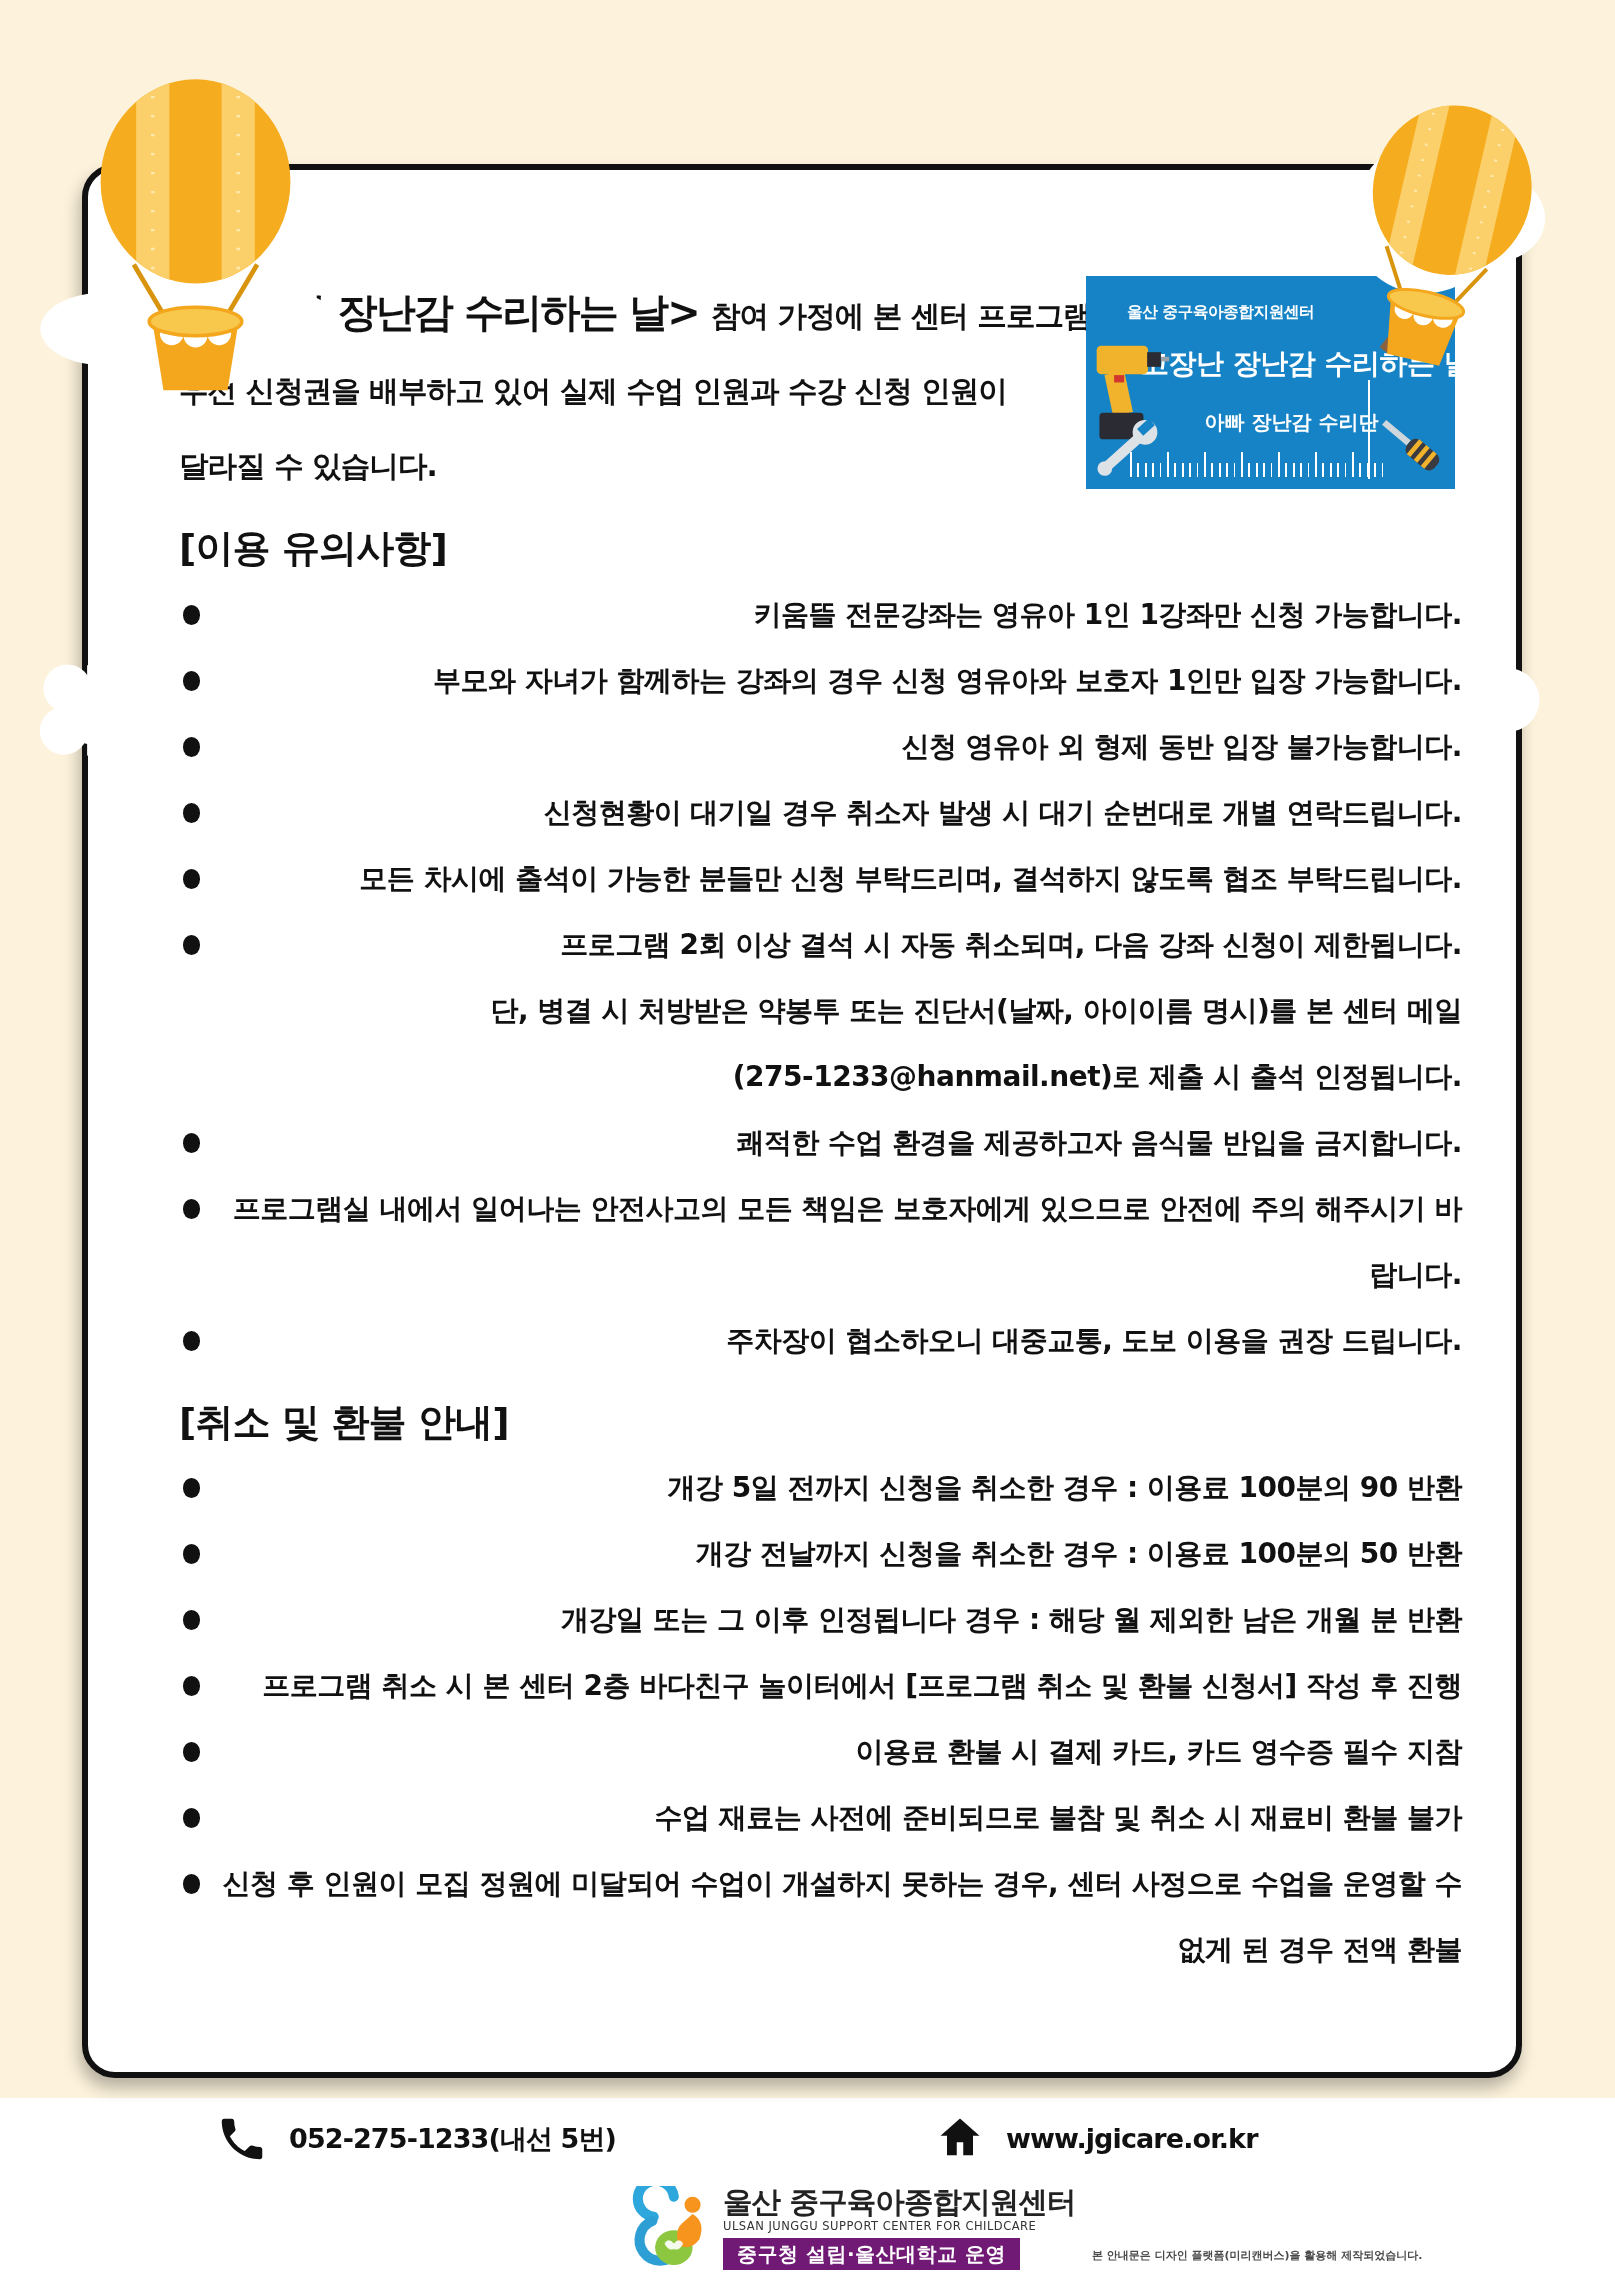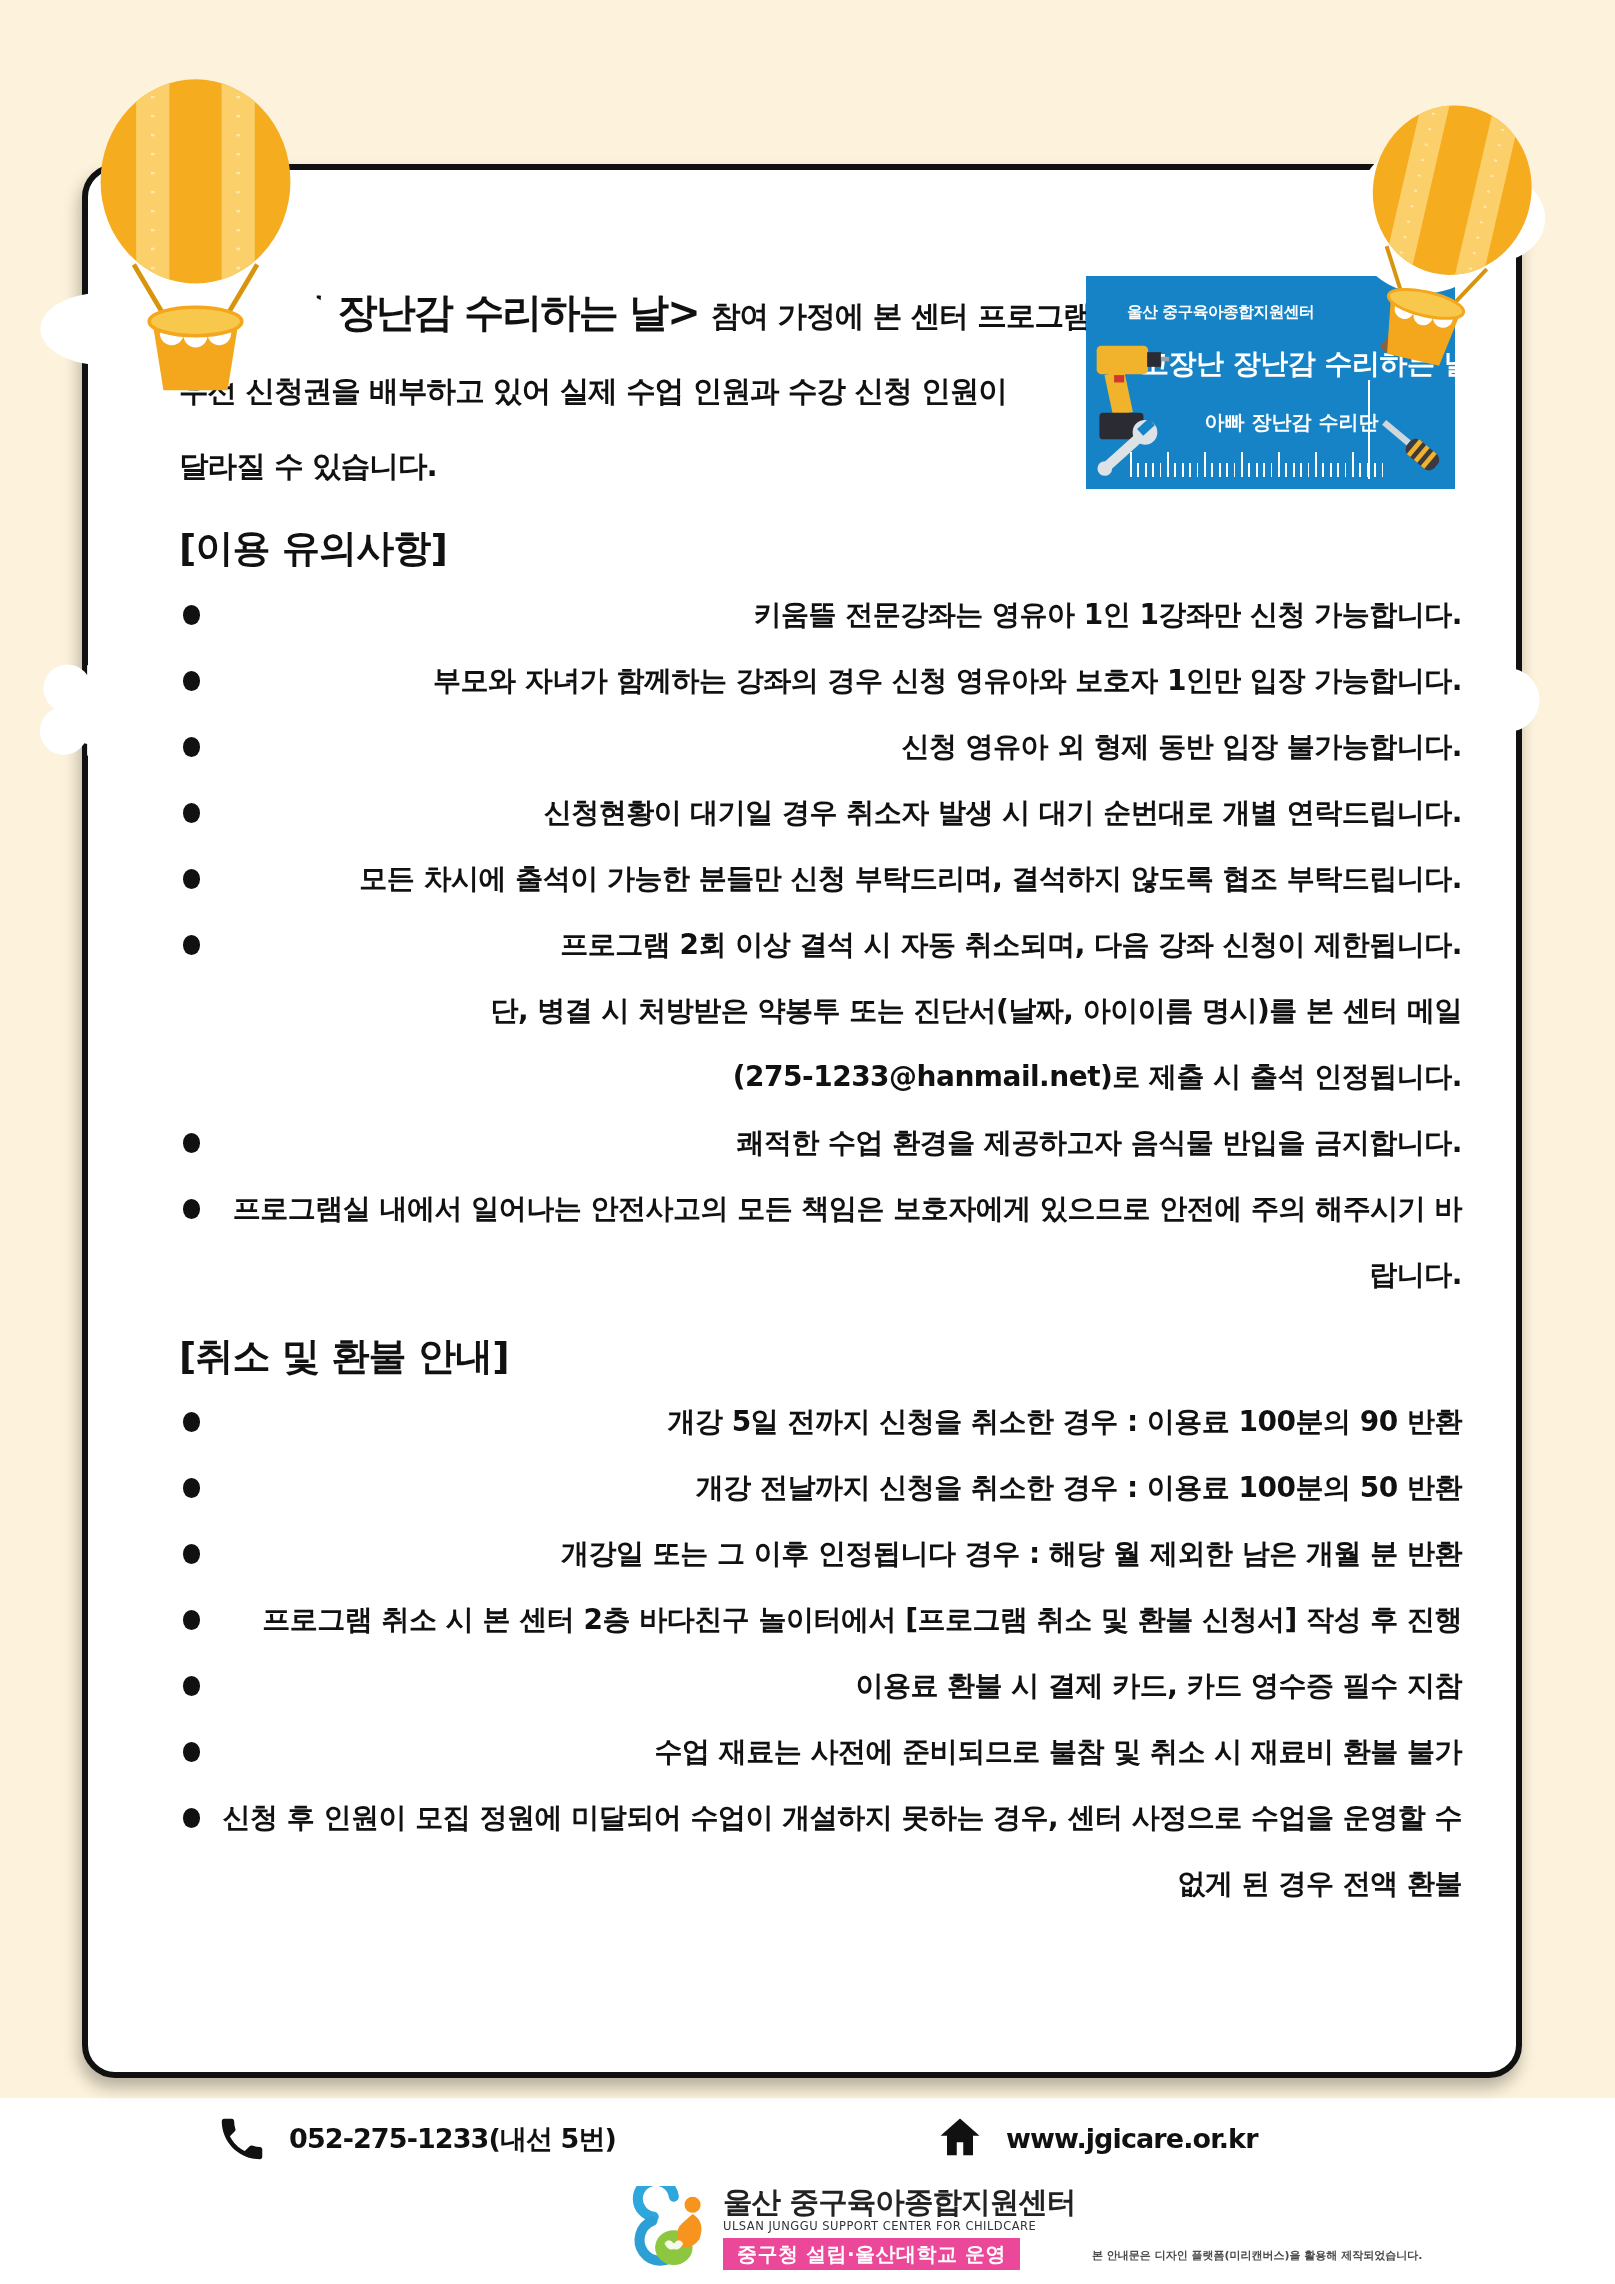--- a/index.html
+++ b/index.html
@@ -45,21 +45,21 @@
   .cloud{position:absolute;z-index:6;}
   .edge-cloud{position:absolute;z-index:5;}
   
   .phone-row{position:absolute;left:215px;top:2112px;z-index:3;display:flex;align-items:center;}
   .web-row{position:absolute;left:934px;top:2112px;z-index:3;display:flex;align-items:center;text-align:right;}
   .contact-text{font-size:27px;font-weight:800;letter-spacing:-0.9px;margin-left:20px;white-space:nowrap;}
   .logo-block{position:absolute;left:632px;top:2186px;z-index:3;display:flex;}
   .logo-texts{margin-left:10px;}
   .logo-kr{font-size:29.5px;font-weight:800;letter-spacing:-0.9px;color:#222;line-height:33px;}
   .logo-en{font-size:11.5px;letter-spacing:0.5px;color:#333;line-height:15.7px;}
-  .logo-badge{display:inline-block;margin-top:3.7px;background:#ec4899;color:#fff;font-size:20px;font-weight:800;
+  .logo-badge{display:inline-block;margin-top:3.7px;background:#701a75;color:#fff;font-size:20px;font-weight:800;
     letter-spacing:0.5px;padding:3.7px 14px;line-height:24px;white-space:nowrap;}
   .disclaimer{position:absolute;left:1092px;top:2248px;font-size:11px;font-weight:600;color:#4a4a4a;z-index:3;white-space:nowrap;}
   .hidden-defs{position:absolute;width:0;height:0;overflow:hidden;}
 </style>
 </head>
 <body>
 
 <svg class="hidden-defs" aria-hidden="true">
   <defs>
     <clipPath id="bclip">
@@ -129,20 +129,21 @@
     <li><span class="dot"></span><span>키움뜰 전문강좌는 영유아 1인 1강좌만 신청 가능합니다.</span></li>
     <li><span class="dot"></span><span>부모와 자녀가 함께하는 강좌의 경우 신청 영유아와 보호자 1인만 입장 가능합니다.</span></li>
     <li><span class="dot"></span><span>신청 영유아 외 형제 동반 입장 불가능합니다.</span></li>
     <li><span class="dot"></span><span>신청현황이 대기일 경우 취소자 발생 시 대기 순번대로 개별 연락드립니다.</span></li>
     <li><span class="dot"></span><span>모든 차시에 출석이 가능한 분들만 신청 부탁드리며, 결석하지 않도록 협조 부탁드립니다.</span></li>
     <li><span class="dot"></span><span>프로그램 2회 이상 결석 시 자동 취소되며, 다음 강좌 신청이 제한됩니다.</span></li>
     <li class="cont"><span>단, 병결 시 처방받은 약봉투 또는 진단서(날짜, 아이이름 명시)를 본 센터 메일</span></li>
     <li class="cont"><span>(275-1233@hanmail.net)로 제출 시 출석 인정됩니다.</span></li>
     <li><span class="dot"></span><span>쾌적한 수업 환경을 제공하고자 음식물 반입을 금지합니다.</span></li>
     <li><span class="dot"></span><span>프로그램실 내에서 일어나는 안전사고의 모든 책임은 보호자에게 있으므로 안전에 주의 해주시기 바랍니다.</span></li>
+    <li><span class="dot"></span><span>주차장이 협소하오니 대중교통, 도보 이용을 권장 드립니다.</span></li>
   </ul>
 
   <div class="section-header second">[취소 및 환불 안내]</div>
   <ul class="bullets">
     <li><span class="dot"></span><span>개강 5일 전까지 신청을 취소한 경우 : 이용료 100분의 90 반환</span></li>
     <li><span class="dot"></span><span>개강 전날까지 신청을 취소한 경우 : 이용료 100분의 50 반환</span></li>
     <li><span class="dot"></span><span>개강일 또는 그 이후 인정됩니다 경우 : 해당 월 제외한 남은 개월 분 반환</span></li>
     <li><span class="dot"></span><span>프로그램 취소 시 본 센터 2층 바다친구 놀이터에서 [프로그램 취소 및 환불 신청서] 작성 후 진행</span></li>
     <li><span class="dot"></span><span>이용료 환불 시 결제 카드, 카드 영수증 필수 지참</span></li>
     <li><span class="dot"></span><span>수업 재료는 사전에 준비되므로 불참 및 취소 시 재료비 환불 불가</span></li>

